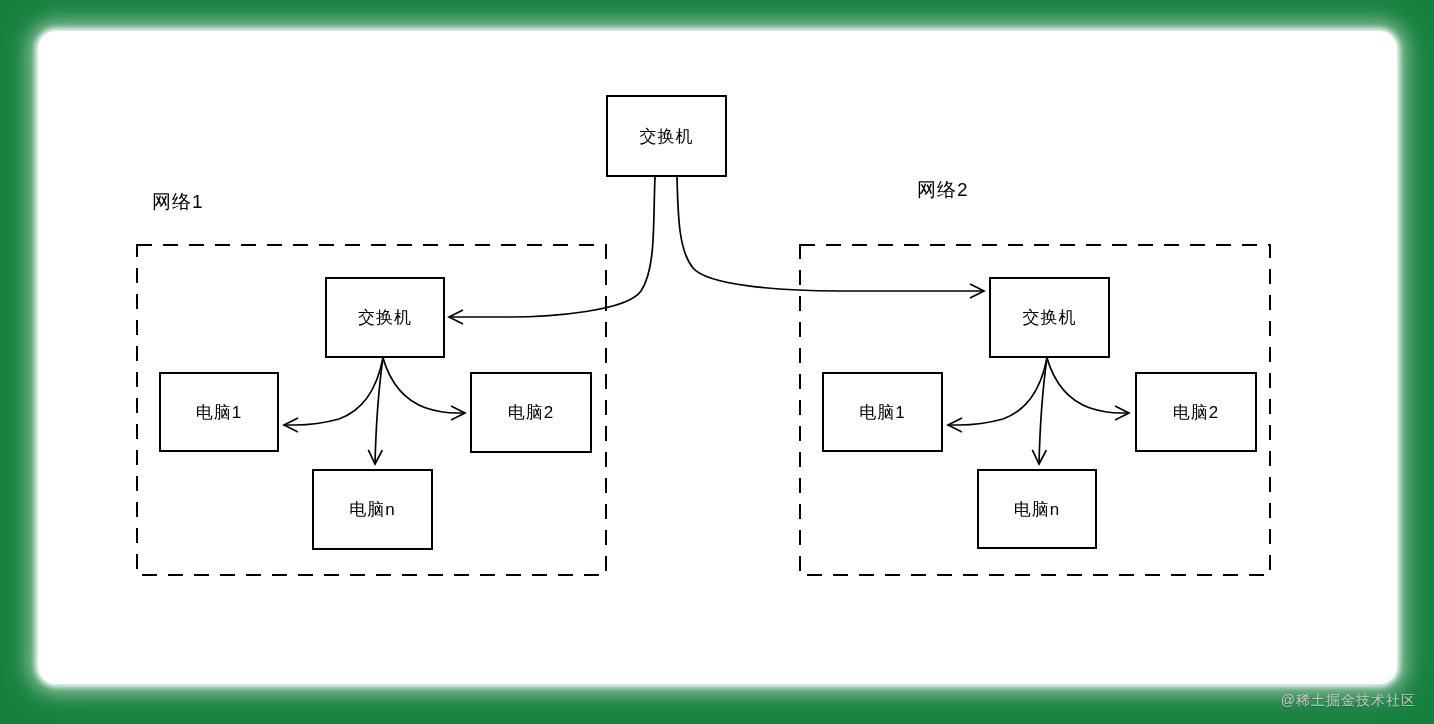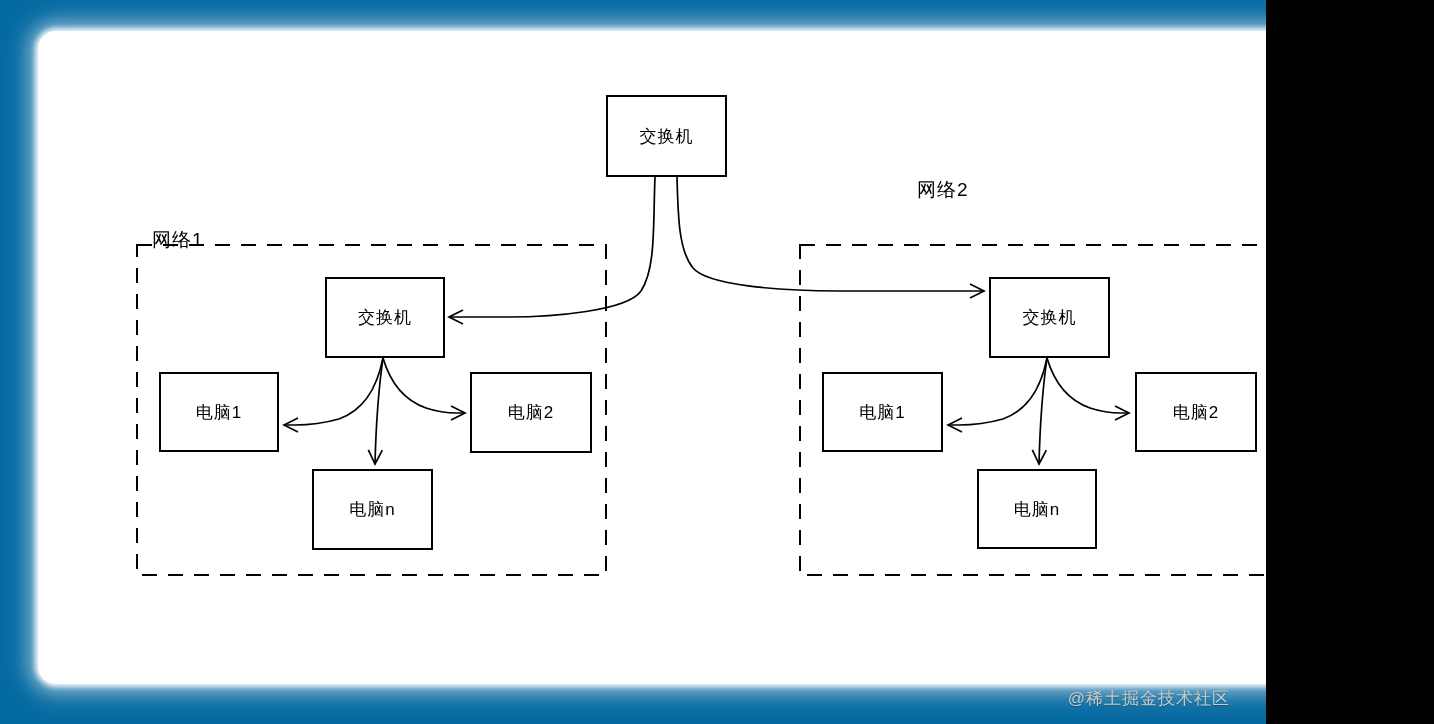--- a/index.html
+++ b/index.html
@@ -1,21 +1,21 @@
 <!DOCTYPE html>
 <html><head>
 <meta charset="utf-8">
 <style>
   * { margin: 0; padding: 0; box-sizing: border-box; }
   html, body { background: #000; }
   .page {
     position: relative;
-    width: 1266px;
+    width: 1434px;
     height: 724px;
-    background: #0369a1;
+    background: #15803d;
     overflow: hidden;
     font-family: "Liberation Sans", "DejaVu Sans", sans-serif;
     padding-left: 8px;
   }
   .card {
     position: absolute;
     left: 38px; top: 31px;
     width: 1359px; height: 653px;
     background: #fff;
     border-radius: 18px;
@@ -40,23 +40,23 @@
     letter-spacing: 1px;
   }
   .group-label {
     position: absolute;
     font-size: 19px;
     color: #000;
     letter-spacing: 1px;
   }
   .watermark {
     position: absolute;
-    right: 36px;
+    right: 18px;
     bottom: 14px;
-    font-size: 17px;
+    font-size: 14px;
     color: #c9c9c9;
     text-shadow: 0 1px 1px rgba(0,0,0,0.25);
     letter-spacing: 1px;
   }
 </style>
 </head>
 <body>
 
 <div class="page">
 
@@ -81,21 +81,21 @@
 
     <path d="M 1047 358 C 1040 393 1025 411 1003 419 C 985 424 967 425 959 425 L 948 425" fill="none" stroke="#000" stroke-width="1.7" marker-end="url(#arrowOpen)"></path>
     <path d="M 1047 358 C 1055 385 1070 401 1090 408 C 1105 413 1116 413 1121 413 L 1129 413" fill="none" stroke="#000" stroke-width="1.7" marker-end="url(#arrowOpen)"></path>
     <path d="M 1047 358 C 1042 393 1040 423 1039 464" fill="none" stroke="#000" stroke-width="1.7" marker-end="url(#arrowOpen)"></path>
   </svg>
 
   <div class="node" style="left:606px; top:95px; width:121px; height:82px;">
     <span>交换机</span>
   </div>
 
-  <div class="group-label" style="left:152px; top:189px;margin-top:38px;">网络1</div>
+  <div class="group-label" style="left:152px; top:189px;">网络1</div>
 
   <div class="node" style="left:325px; top:277px; width:120px; height:81px;">
     <span>交换机</span>
   </div>
   <div class="node" style="left:159px; top:372px; width:120px; height:80px;">
     <span>电脑1</span>
   </div>
   <div class="node" style="left:470px; top:372px; width:122px; height:81px;">
     <span>电脑2</span>
   </div>

